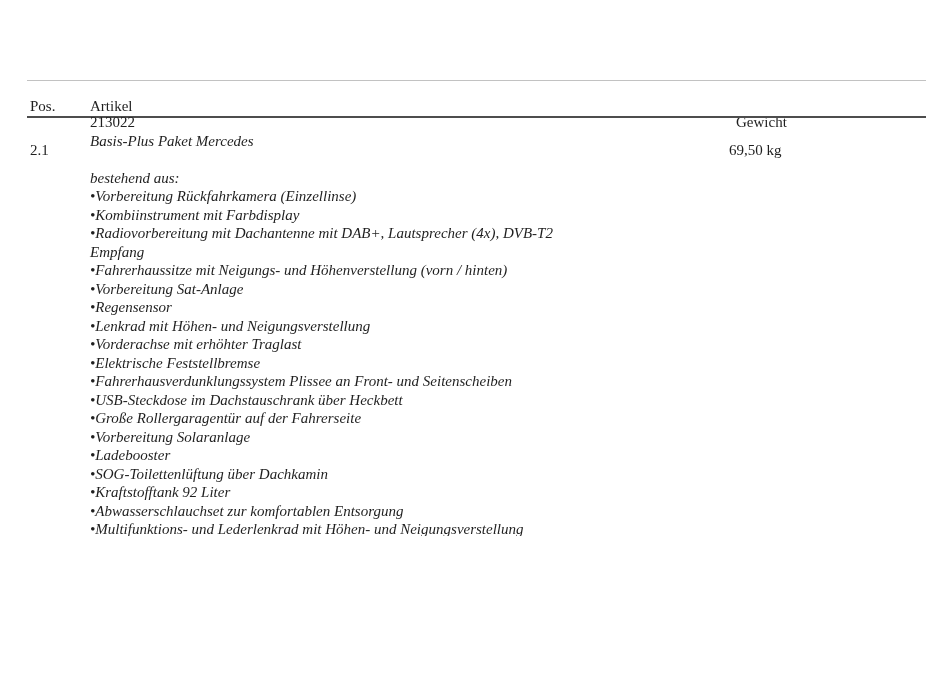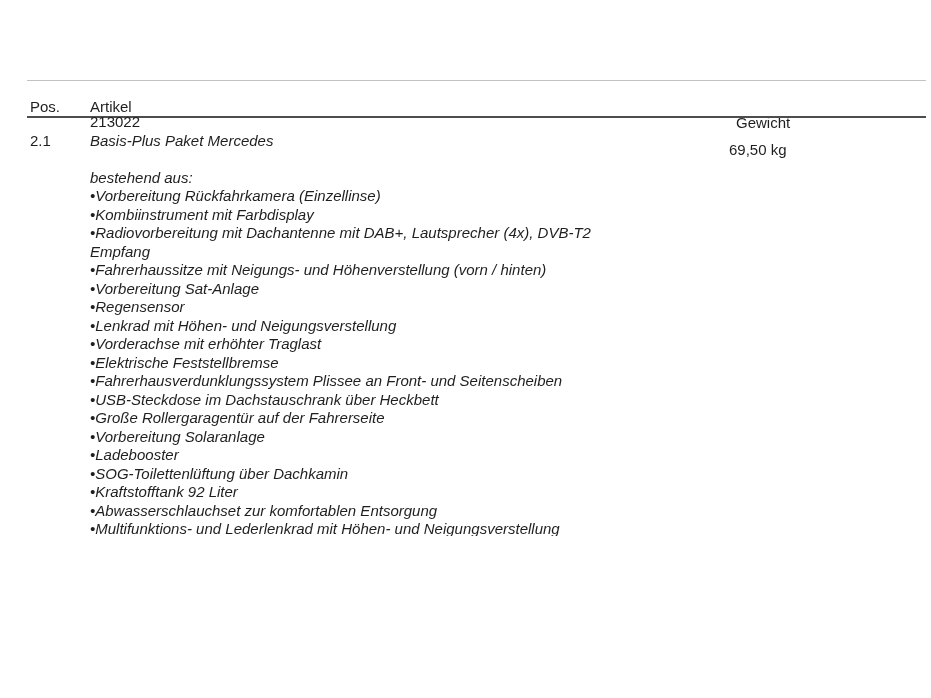--- a/index.html
+++ b/index.html
@@ -5,21 +5,21 @@
   html, body {
     margin: 0;
     padding: 0;
     background: #ffffff;
   }
   .doc {
     position: relative;
     width: 931px;
     height: 536px;
     background: #ffffff;
-    font-family: Liberation Sans, sans-serif;
+    font-family: Liberation Serif, serif;
     color: #1f1f1f;
     font-size: 15px;
     overflow: hidden;
   }
   .rule {
     position: absolute;
     left: 27px;
     width: 899px;
   }
   .rule.thin {
@@ -37,21 +37,21 @@
     top: 98px;
     line-height: 17px;
     white-space: nowrap;
   }
   .hdr.pos  { left: 30px; }
   .hdr.art  { left: 90px; }
   .hdr.gew  { left: 736px; margin-top: 16px; }
   .pos-val {
     position: absolute;
     left: 30px;
-    top: 132px;
+    top: 141px;
     line-height: 18.5px;
   }
   .artcol {
     position: absolute;
     left: 90px;
     top: 113px;
     width: 600px;
   }
   .artcol div {
     line-height: 18.5px;

